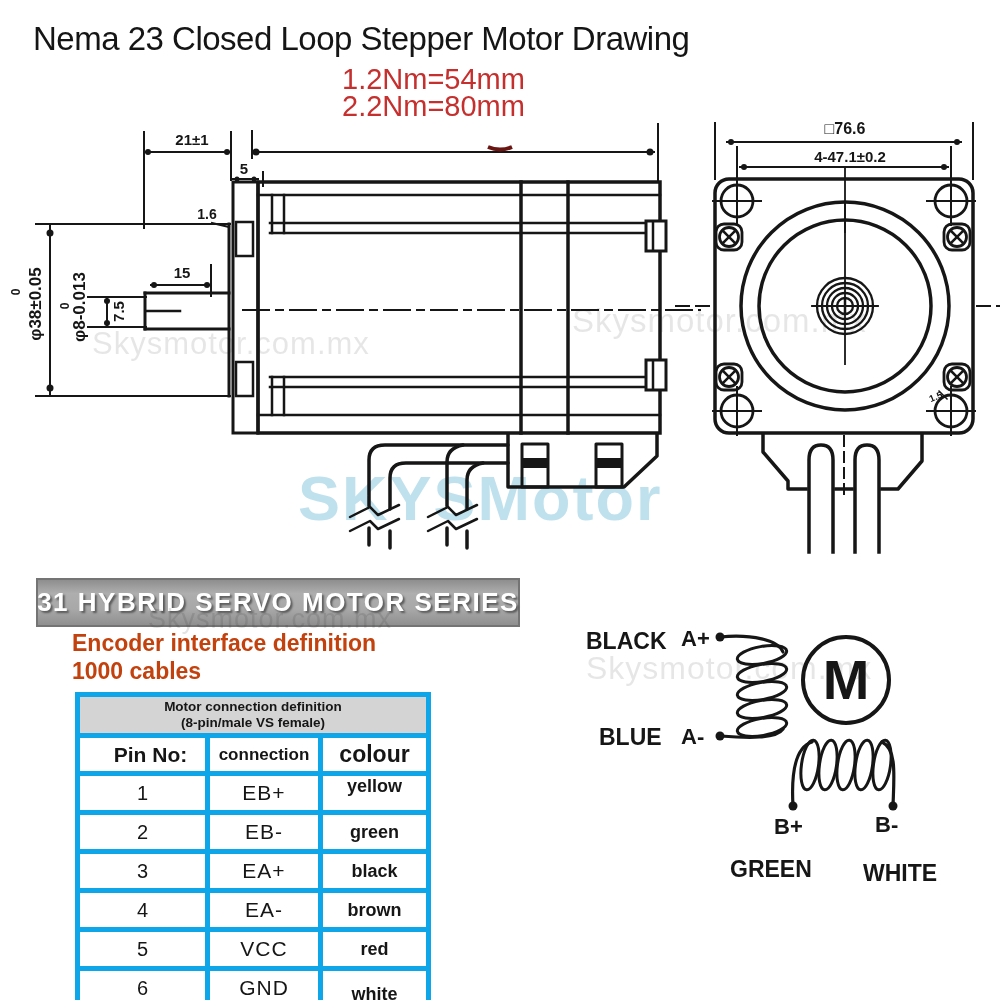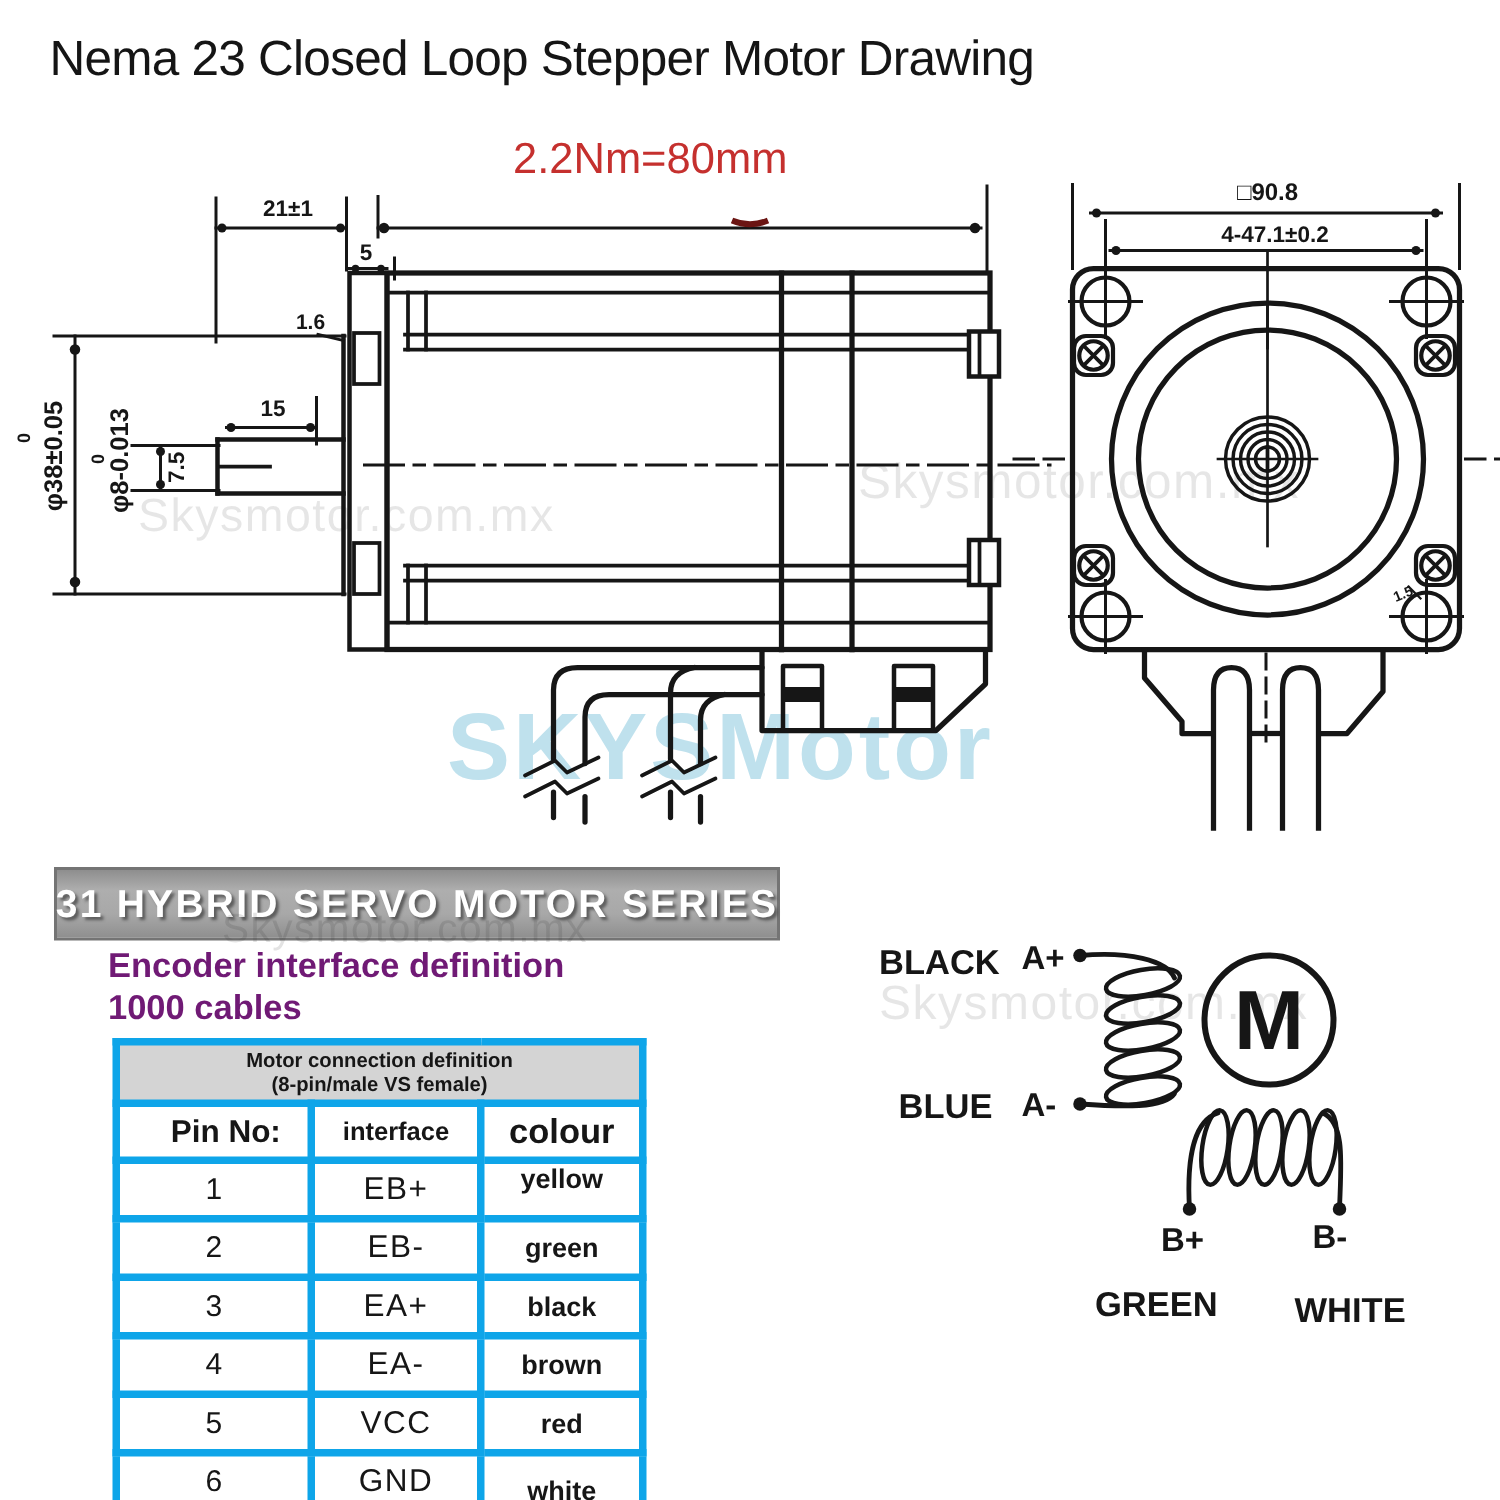--- a/index.html
+++ b/index.html
@@ -10,21 +10,21 @@
   .lbl{z-index:3;white-space:nowrap;}
   .dim{font-weight:bold;font-size:15px;text-align:center;z-index:3;white-space:nowrap;}
   .rot{transform:rotate(-90deg);}
   #title{left:33px;top:20px;font-size:33px;letter-spacing:-0.5px;color:#151515;}
   .red{color:#c5302e;font-size:29px;z-index:3;white-space:nowrap;}
   #banner{left:36px;top:578px;width:484px;height:49px;z-index:2;
     background:linear-gradient(180deg,#8e8e8e 0%,#aeaeae 30%,#a8a8a8 65%,#8f8f8f 100%);
     border:2px solid #747474;box-sizing:border-box;display:flex;align-items:center;justify-content:center;}
   #banner span{color:#fff;font-weight:bold;font-size:26px;letter-spacing:1.5px;
     text-shadow:2px 2px 2px rgba(50,50,50,0.65);white-space:nowrap;}
-  .enc{font-weight:bold;font-size:23px;color:#701a75;z-index:3;white-space:nowrap;}
+  .enc{font-weight:bold;font-size:23px;color:#c2410c;z-index:3;white-space:nowrap;}
   #pin-table{left:75px;top:692px;z-index:3;}
   table{border-collapse:collapse;background:#fff;}
   th,td{border:5px solid #0ea5e9;text-align:center;padding:0;}
   .band{background:#d4d4d4;font-weight:bold;font-size:13.5px;line-height:1.2;height:36px;width:326px;}
   .h-pin{width:109px;font-weight:bold;font-size:21px;height:33px;padding-left:16px;}
   .h-def{width:108px;font-weight:bold;font-size:17px;}
   .h-col{width:103px;font-weight:bold;font-size:23px;}
   .c-pin{font-size:20px;height:34px;}
   .c-def{font-size:21px;letter-spacing:1px;}
   .c-col{font-size:18px;font-weight:bold;}
@@ -260,33 +260,34 @@
         <circle cx="720" cy="637" r="4.5"></circle>
           <circle cx="720" cy="736" r="4.5"></circle>
         <circle cx="793" cy="806" r="4.5"></circle>
           <circle cx="893" cy="806" r="4.5"></circle>
       </g>
     </g>
   </svg>
 
   <div class="abs lbl" id="title">Nema 23 Closed Loop Stepper Motor Drawing</div>
 
+  <div class="abs red" style="left:342px;top:63px;">1.2Nm=54mm</div>
   <div class="abs red" style="left:342px;top:90px;">2.2Nm=80mm</div>
 
   <div class="abs dim" style="left:160px;top:131px;width:64px;">21±1</div>
   <div class="abs dim" style="left:236px;top:160px;width:16px;">5</div>
   <div class="abs dim" style="left:190px;top:206px;width:34px;font-size:14px;">1.6</div>
   <div class="abs dim" style="left:160px;top:264px;width:44px;">15</div>
   <div class="abs dim rot" style="left:98px;top:303px;width:40px;">7.5</div>
   <div class="abs dim rot" style="left:-9px;top:294px;width:90px;font-size:17px;">φ38±0.05</div>
   <div class="abs dim rot" style="left:4px;top:285px;width:24px;font-size:12px;">0</div>
   <div class="abs dim rot" style="left:35px;top:297px;width:90px;font-size:17px;">φ8-0.013</div>
   <div class="abs dim rot" style="left:53px;top:299px;width:24px;font-size:12px;">0</div>
 
-  <div class="abs dim" style="left:785px;top:120px;width:120px;font-size:16px;">□90.8</div>
+  <div class="abs dim" style="left:785px;top:120px;width:120px;font-size:16px;">□76.6</div>
   <div class="abs dim" style="left:775px;top:148px;width:150px;">4-47.1±0.2</div>
   <div class="abs tiny" style="left:929px;top:391px;transform:rotate(-22deg);">1.5</div>
 
   <div class="abs" id="banner">
     <span>31 HYBRID SERVO MOTOR SERIES</span>
   </div>
   <div class="abs wm" id="wm4" style="left:148px;top:604px;font-size:27px;z-index:3;color:rgba(40,40,40,0.13);">Skysmotor.com.mx</div>
 
   <div class="abs enc" style="left:72px;top:630px;">Encoder interface definition</div>
   <div class="abs enc" style="left:72px;top:658px;">1000 cables</div>
@@ -295,21 +296,21 @@
     <table>
       <tbody>
           <tr>
         <th colspan="3" class="band">
           <div>Motor connection definition</div>
           <div>(8-pin/male VS female)</div>
         </th>
       </tr>
       <tr>
         <th class="h-pin">Pin No:</th>
-        <th class="h-def">interface</th>
+        <th class="h-def">connection</th>
         <th class="h-col">colour</th>
       </tr>
       <tr>
         <td class="c-pin">1</td>
         <td class="c-def">EB+</td>
         <td class="c-col v-top">yellow</td>
       </tr>
       <tr>
         <td class="c-pin">2</td>
         <td class="c-def">EB-</td>

